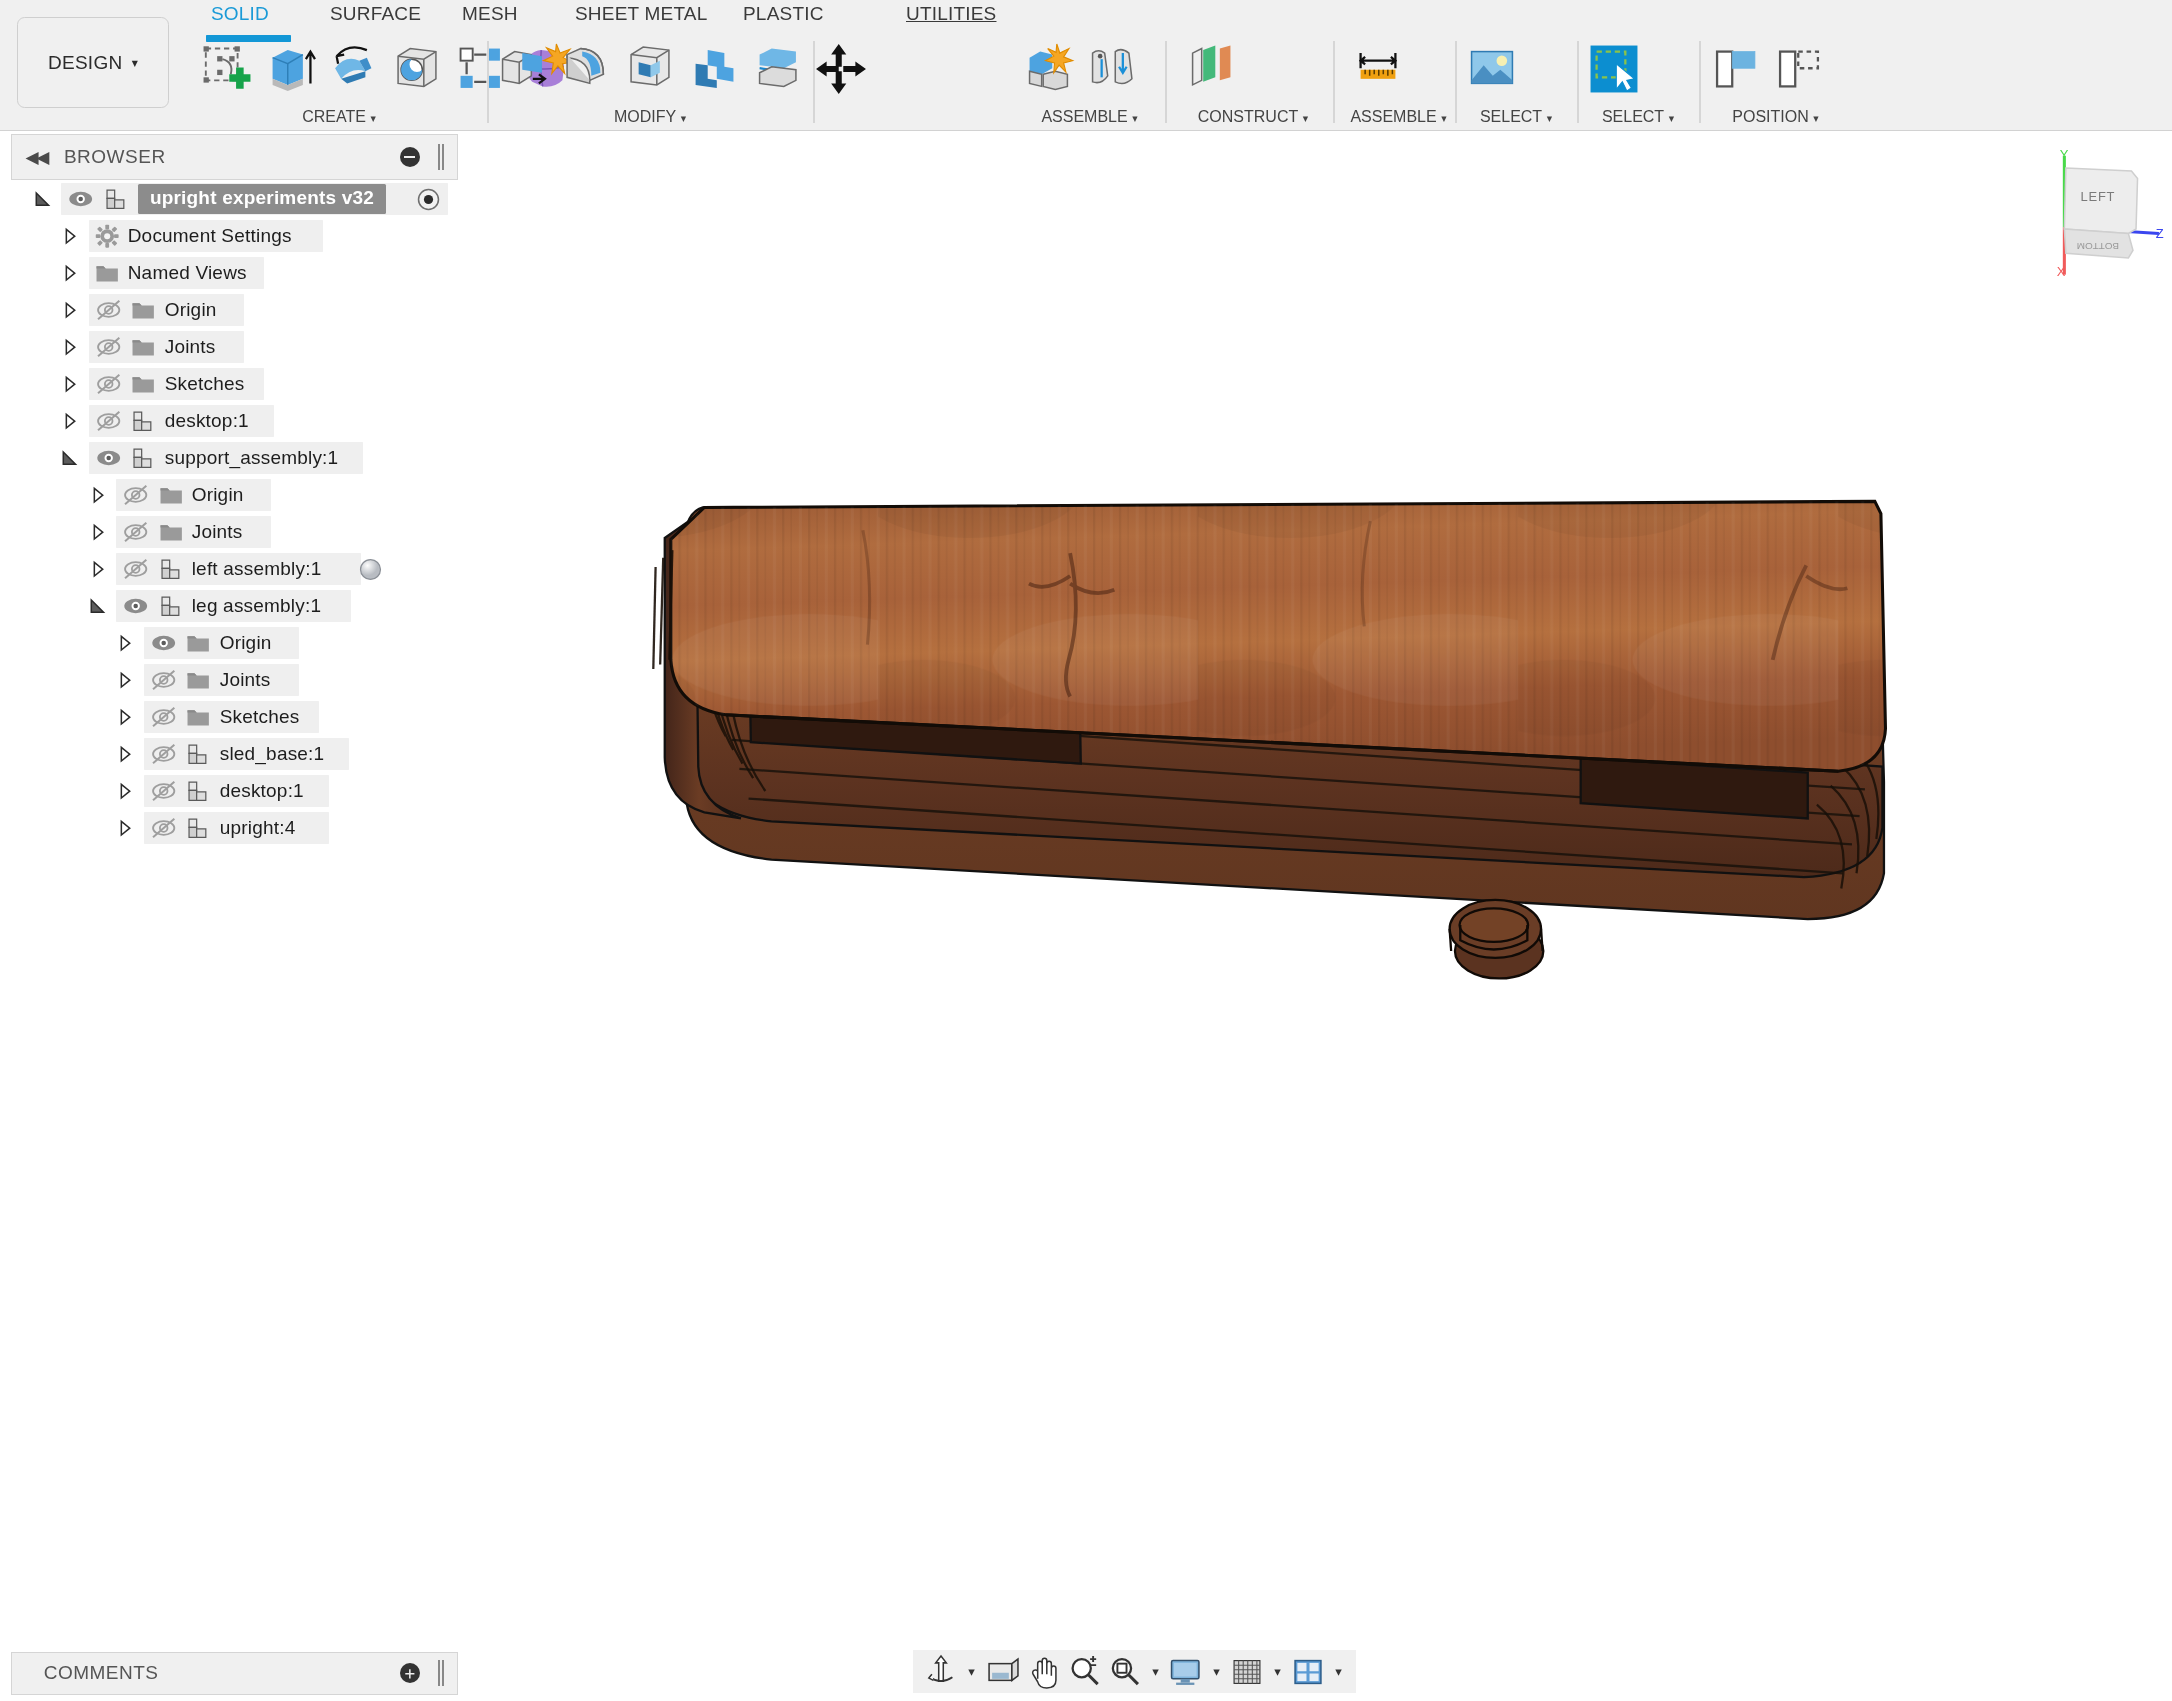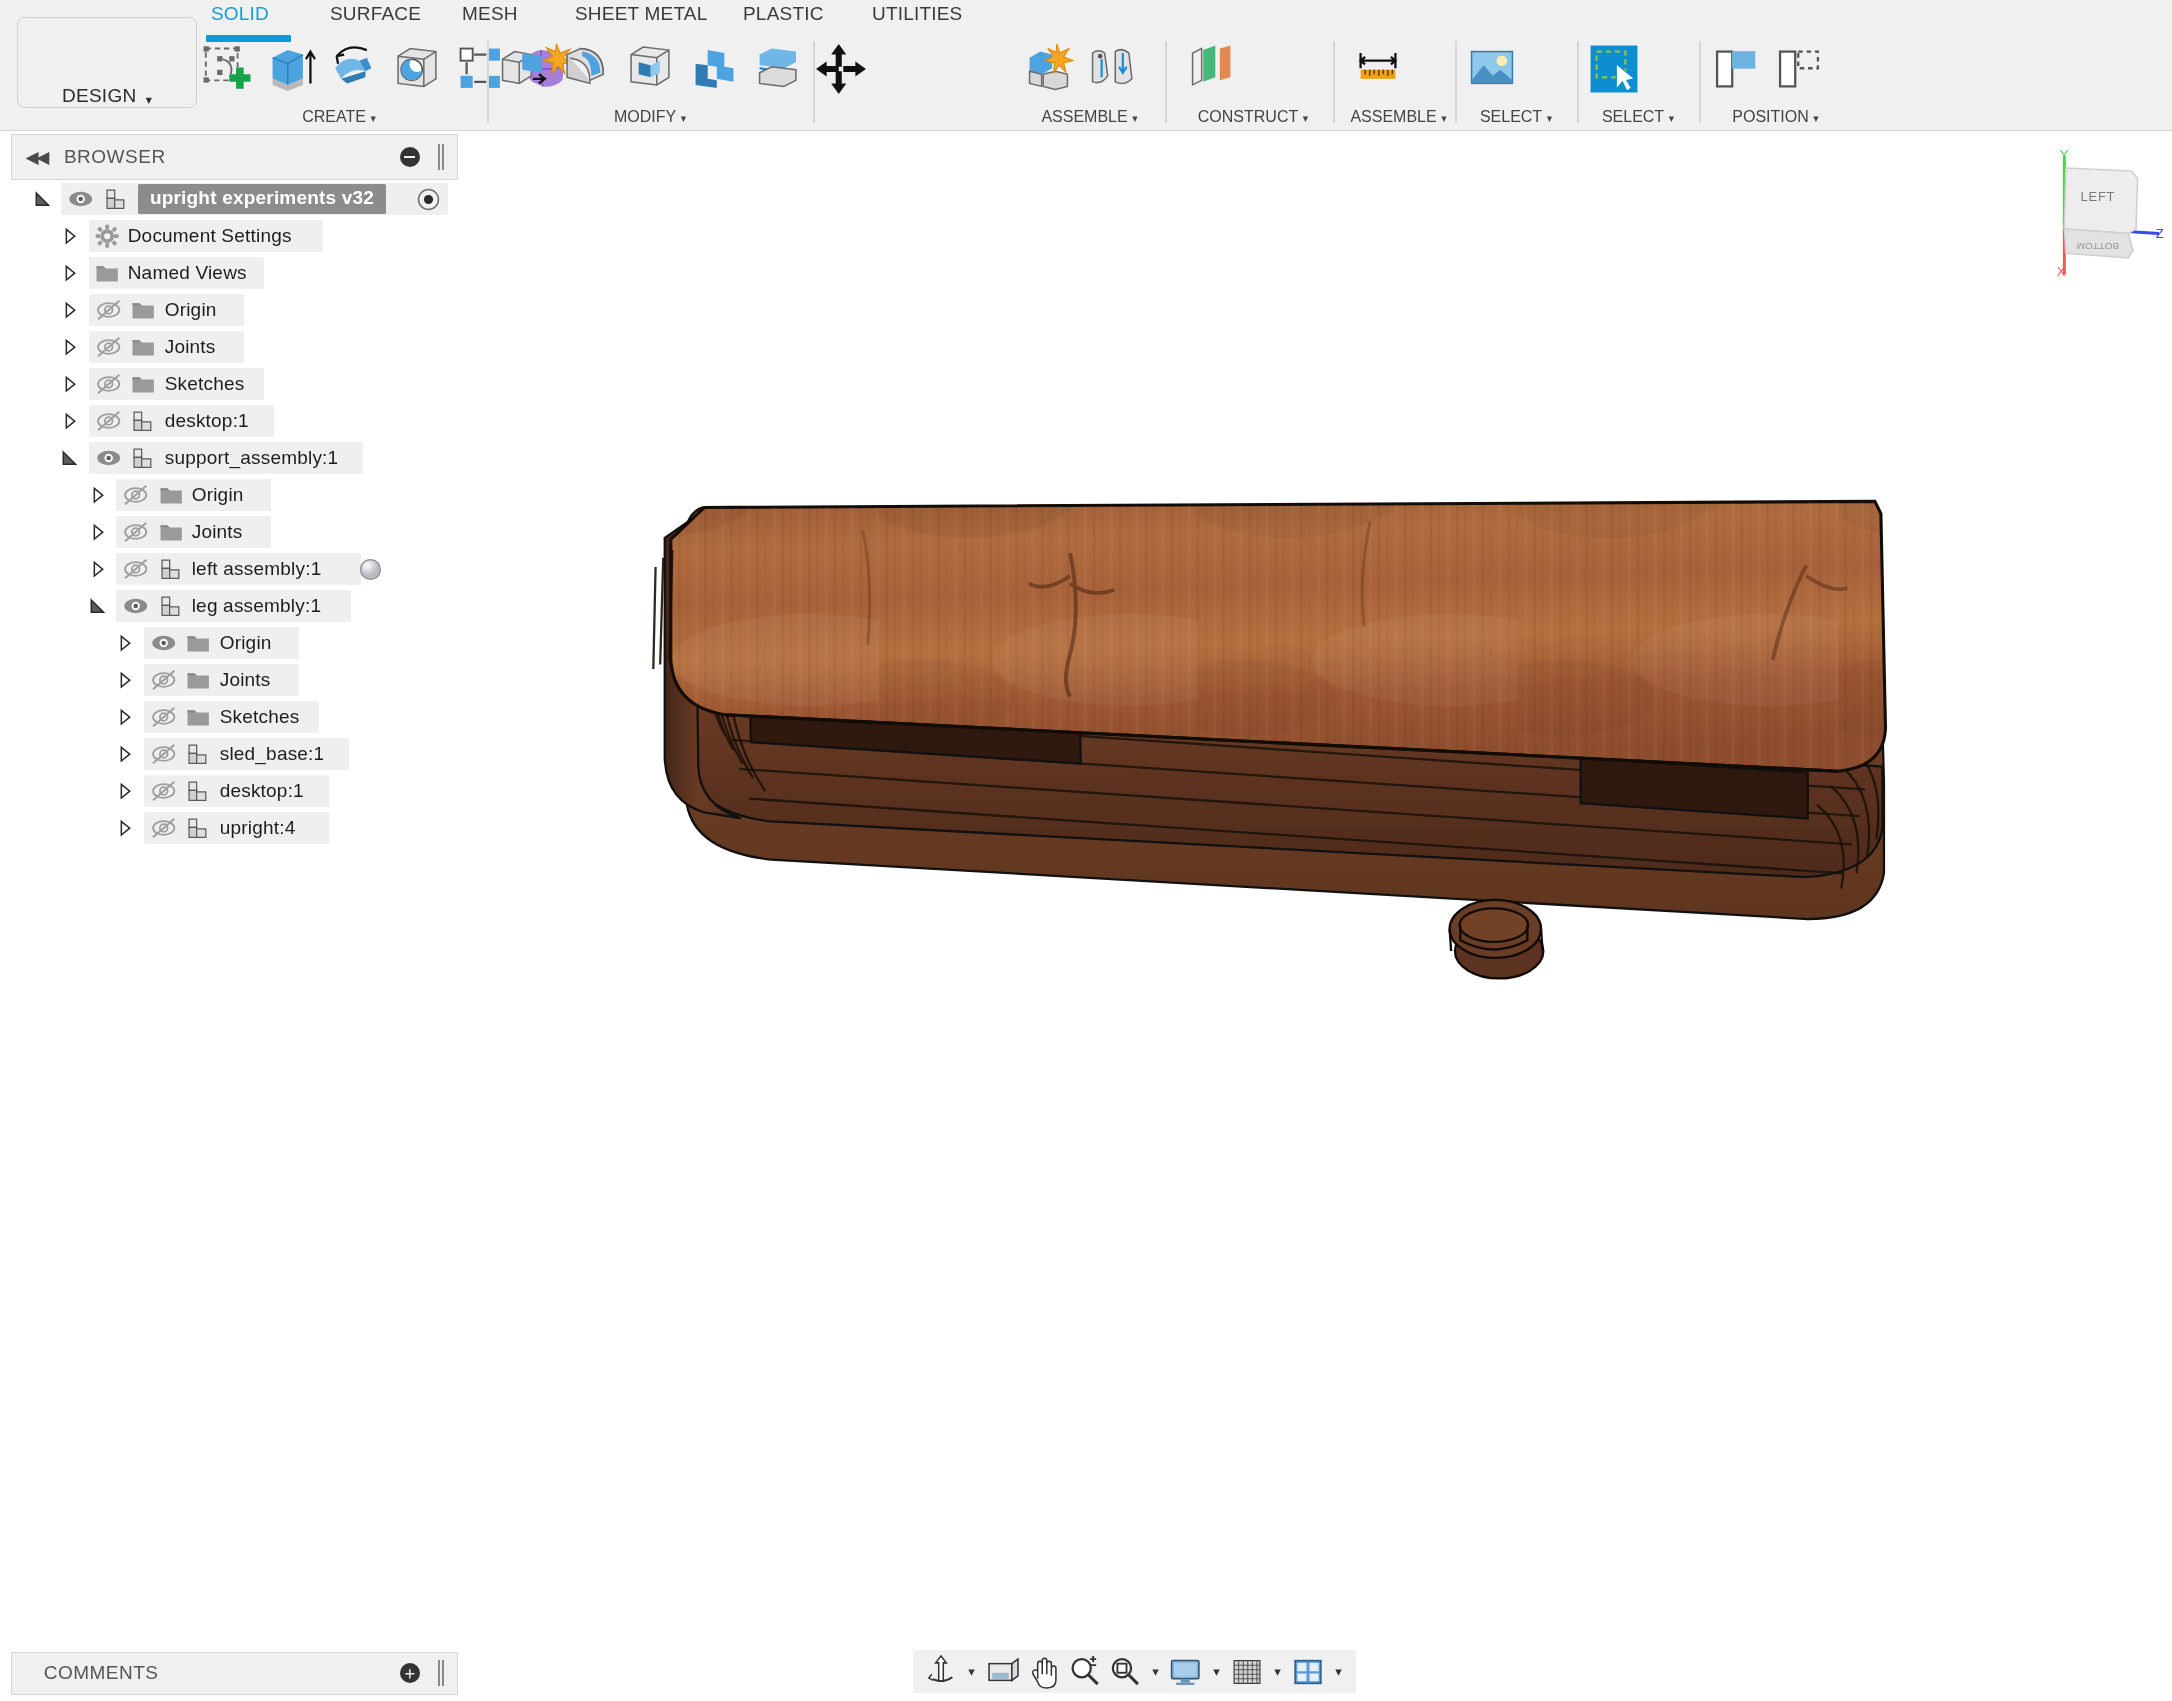--- a/index.html
+++ b/index.html
@@ -9,23 +9,23 @@
     background:#ffffff;
   }
   #app{ position:relative; width:2172px; height:1701px; }
 
   
   .ribbon{
     position:absolute; left:0; top:0; width:2172px; height:131px;
     background:#f0f0f0; border-bottom:0.8px solid #d2d2d2;
   }
   .design-btn{
-    position:absolute; left:17px; top:17px; width:180px; height:91px;
+    position:absolute; left:17px; top:17px; width:152px; height:91px;
     border:0.8px solid #cfcfcf; border-radius:7.6px; background:#f0f0f0;
-    display:flex; align-items:flex-end; justify-content:center;
+    display:flex; align-items:center; justify-content:center;
     font-size:19px; color:#2b2b2b; letter-spacing:0.3px; cursor:pointer;
   }
   .design-btn .caret{ margin-left:9.1px; font-size:12.2px; }
 
   .tabs{ position:absolute; left:194px; top:3px; height:30.5px; }
   .tab{
     position:absolute; top:0; font-size:19px; color:#3a3a3a;
     letter-spacing:0.2px; white-space:nowrap; cursor:pointer;
   }
   .tab.active{ color:#1a9ad7; }
@@ -137,21 +137,21 @@
       <span class="caret">▾</span>
     </div>
 
     <div class="tabs" id="tabs">
         <div class="tab active" style="left: 17px;">SOLID</div>
         <div class="tab-underline" style="left: 12.2px; top: 32px; width: 85px;"></div>
         <div class="tab" style="left: 136px;">SURFACE</div>
         <div class="tab" style="left: 268px;">MESH</div>
         <div class="tab" style="left: 381px;">SHEET METAL</div>
         <div class="tab" style="left: 549px;">PLASTIC</div>
-        <div class="tab" style="left: 678px;">UTILITIES</div>
+        <div class="tab" style="left: 712px; text-decoration: underline;">UTILITIES</div>
       </div>
     <div class="groups" id="groups">
         <div class="grp" style="left: 0px; width: 290px;">
           <div class="icons" style="left: 4.6px;">
             <div class="ico">
               <svg viewBox="0 0 74 74">
                 <g stroke="#6b6b6b" stroke-width="2.5" fill="none" stroke-dasharray="7 5">
                   <rect x="9" y="10" width="42" height="42"></rect>
                 </g>
                 <g fill="#6b6b6b">

